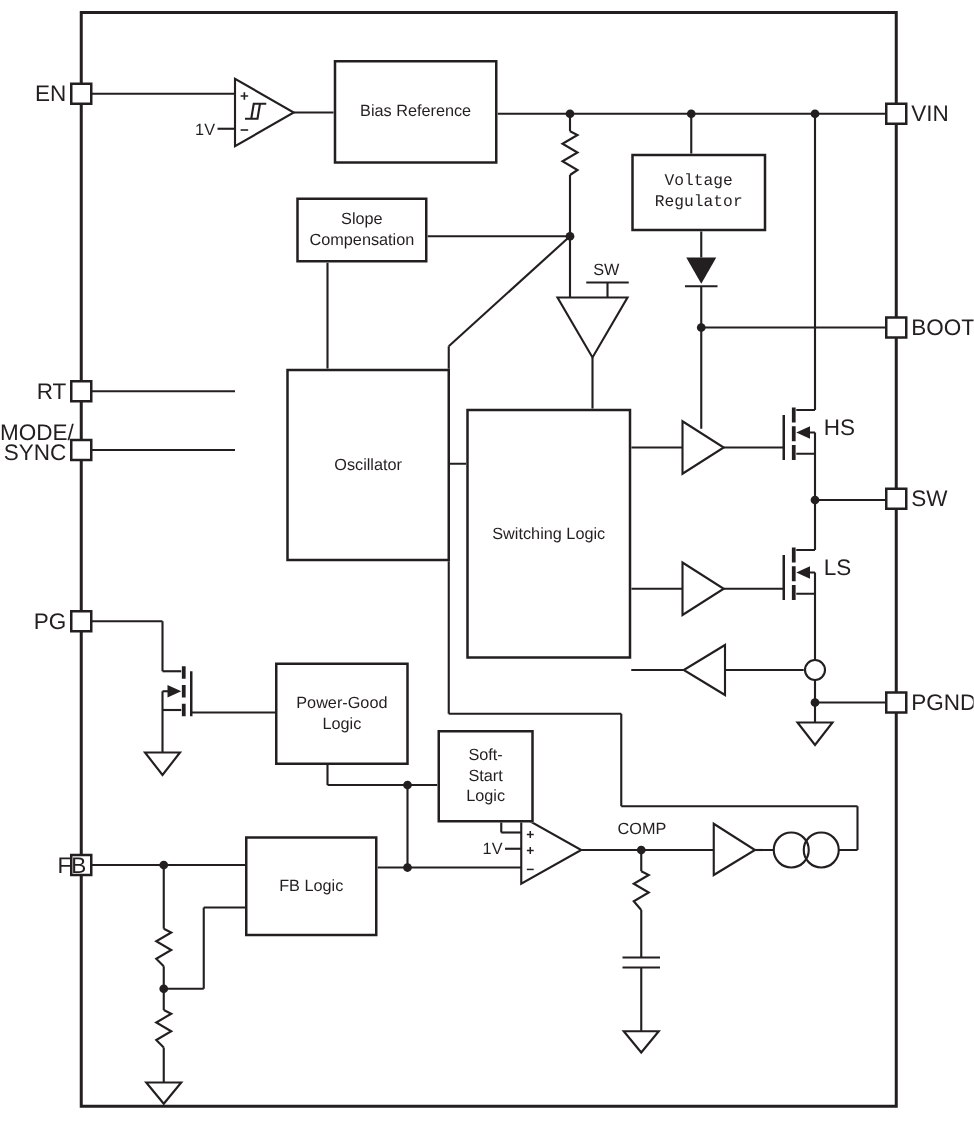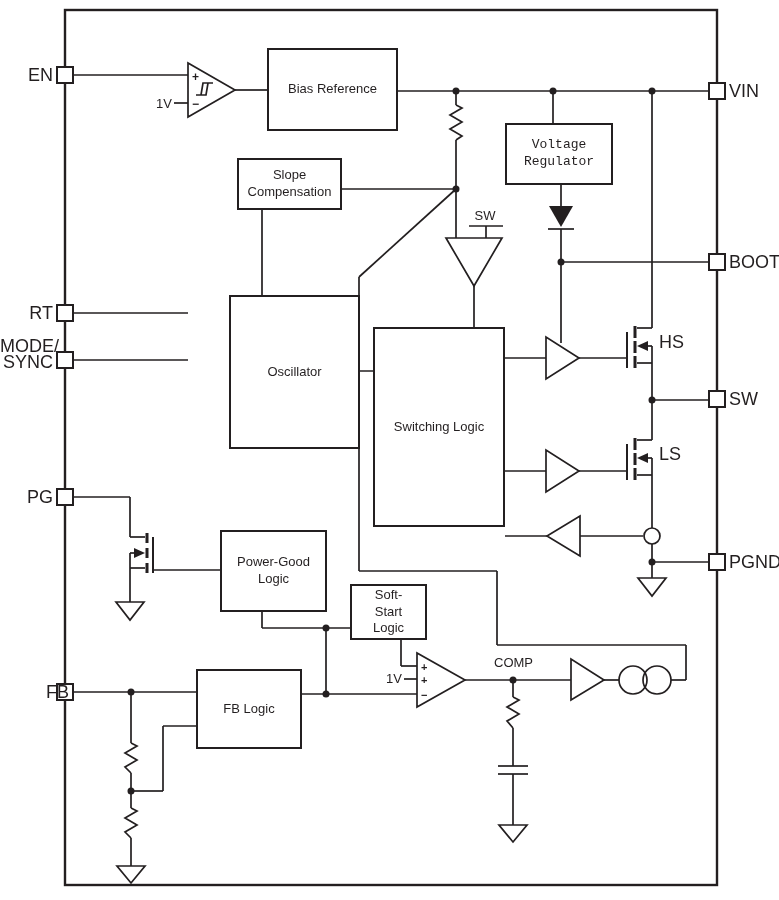--- a/index.html
+++ b/index.html
@@ -232,21 +232,21 @@
       <text x="421" y="699" font-size="11">−</text>
     </g>
   </svg>
 
   <div class="block" style="left:267px;top:48px;width:131px;height:83px;">Bias Reference</div>
   <div class="block" style="left:237px;top:158px;width:105px;height:52px;">Slope Compensation</div>
   <div class="block" style="left:505px;top:123px;width:108px;height:62px;font-family:Liberation Mono, monospace;">Voltage Regulator</div>
   <div class="block" style="left:188px;top:295px;width:131px;height:154px;margin-left:41px;">Oscillator</div>
   <div class="block" style="left:373px;top:327px;width:132px;height:200px;">Switching Logic</div>
   <div class="block" style="left:220px;top:530px;width:107px;height:82px;">Power-Good Logic</div>
-  <div class="block" style="left:350px;top:584px;width:77px;height:56px;">Soft-Start Logic</div>
+  <div class="block" style="left:350px;top:584px;width:77px;height:74px;">Soft-Start Logic</div>
   <div class="block" style="left:196px;top:669px;width:106px;height:80px;">FB Logic</div>
 
   <div class="lbl pin-left" style="top:67px;">EN</div>
   <div class="lbl pin-left" style="top:305px;">RT</div>
   <div class="lbl pin-left" style="top:338px;">
     <div>MODE/</div>
     <div>SYNC</div>
   </div>
   <div class="lbl pin-left" style="top:489px;">PG</div>
   <div class="lbl pin-left" style="top:684px;margin-left:16px;">FB</div>

